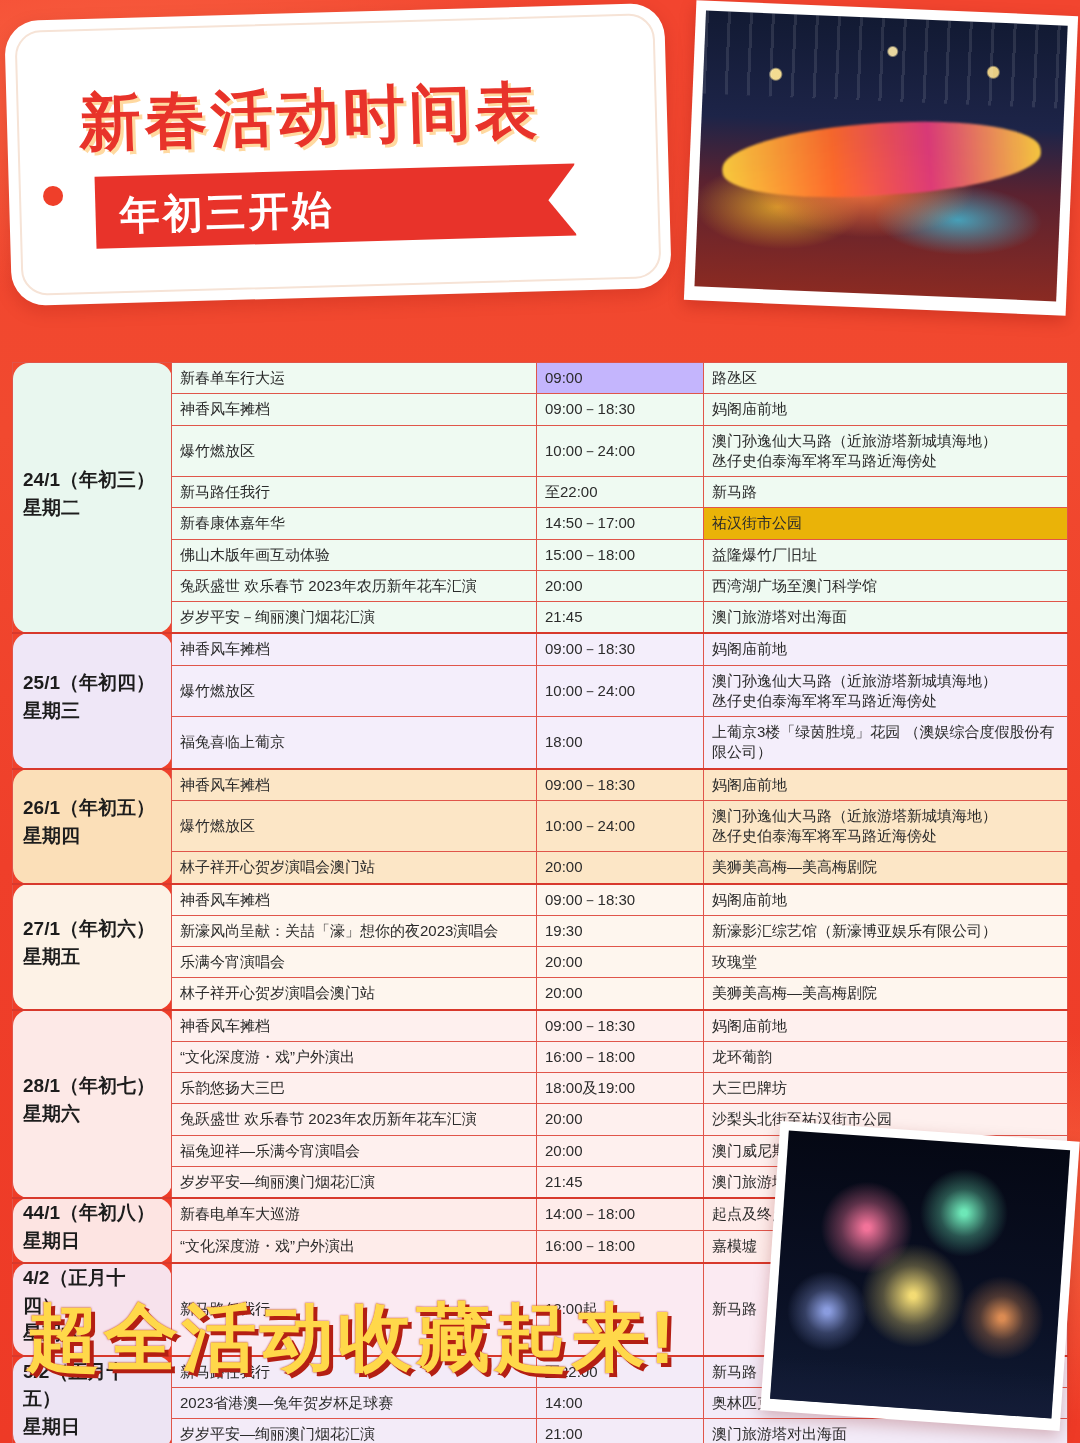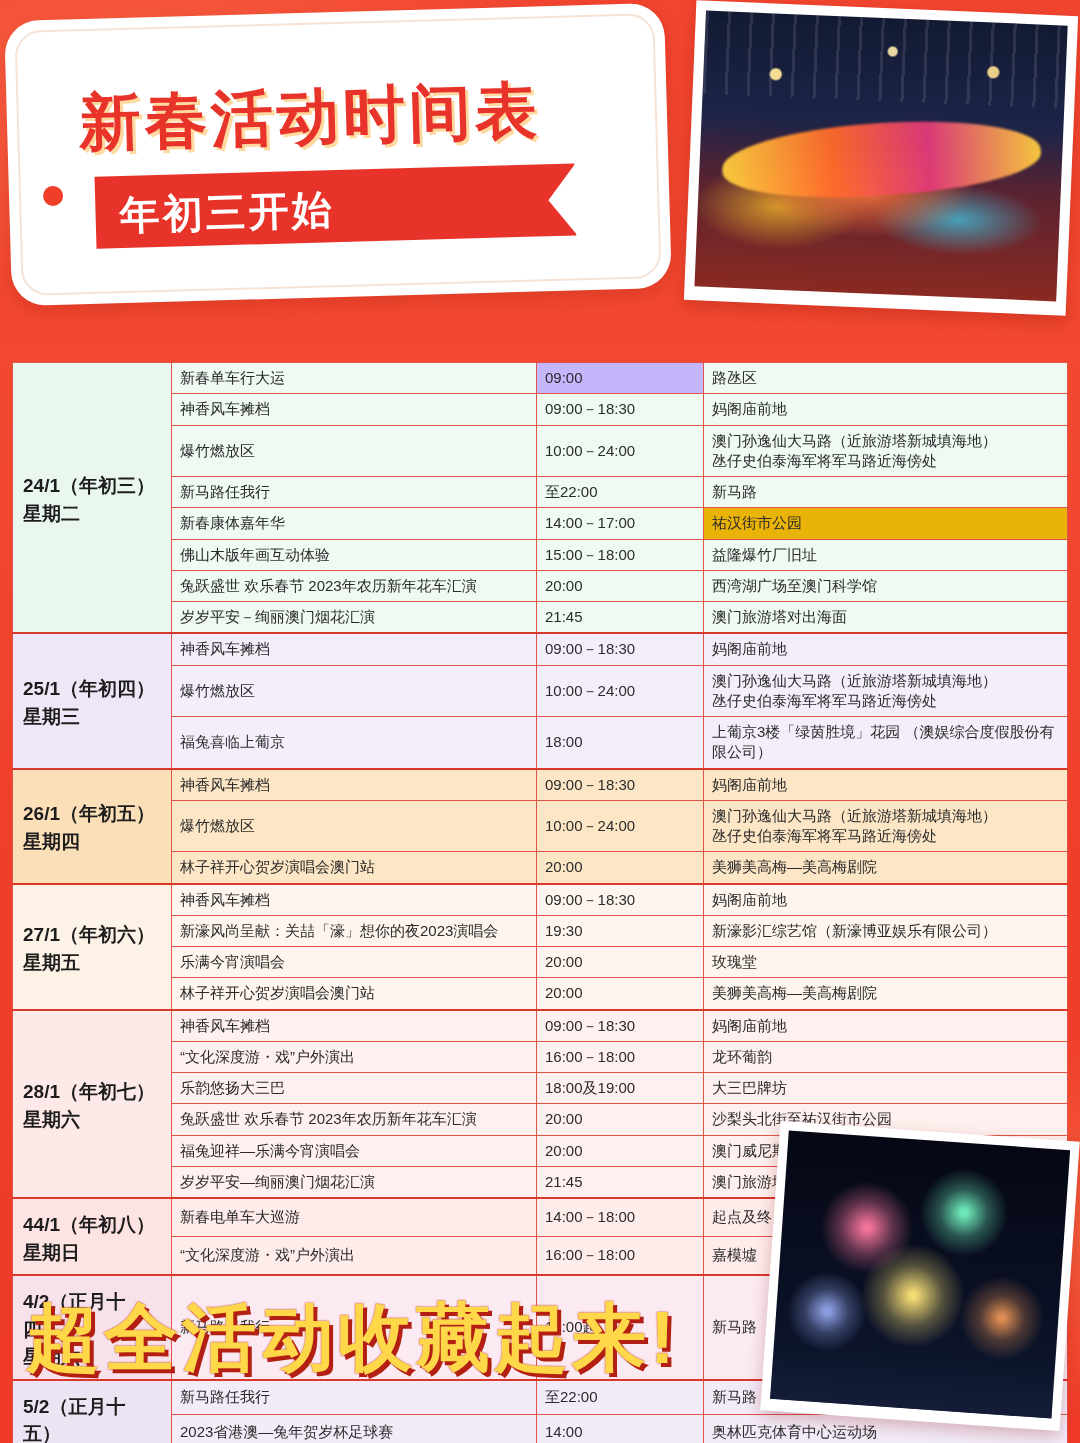--- a/index.html
+++ b/index.html
@@ -72,22 +72,23 @@
   }
 
   
   .table-wrap{position:absolute;left:12px;top:362px;width:1056px;}
   table{border-collapse:collapse;width:1056px;table-layout:fixed;}
   td{
     border:1px solid #e0554a;font-size:15px;color:#2b2b2b;padding:5px 8px;vertical-align:middle;
     line-height:1.35;
   }
   td.date{
-    width:140px;font-size:19px;font-weight:bold;color:#1d1d1d;text-align:left;padding:12px 8px 8px 10px;
+    width:140px;font-size:19px;font-weight:bold;color:#1d1d1d;text-align:left;padding:0 8px 8px 10px;
     line-height:1.45;
+    border-radius:16px;
   }
   td.name{width:348px;}
   td.time{width:150px;}
   td.place{}
   .grp-sep td{border-top:2px solid #d8392c;}
 
   
 
   
   .footer-title{
@@ -154,21 +155,21 @@
           <td class="time" style="background: rgb(239, 250, 242);">10:00－24:00</td>
           <td class="place" style="background: rgb(239, 250, 242);">澳门孙逸仙大马路（近旅游塔新城填海地）<br>氹仔史伯泰海军将军马路近海傍处</td>
         </tr>
         <tr>
           <td class="name" style="background: rgb(239, 250, 242);">新马路任我行</td>
           <td class="time" style="background: rgb(239, 250, 242);">至22:00</td>
           <td class="place" style="background: rgb(239, 250, 242);">新马路</td>
         </tr>
         <tr>
           <td class="name" style="background: rgb(239, 250, 242);">新春康体嘉年华</td>
-          <td class="time" style="background: rgb(239, 250, 242);">14:00－17:00</td>
+          <td class="time" style="background: rgb(239, 250, 242);">14:50－17:00</td>
           <td class="place" style="background: #eab308;">祐汉街市公园</td>
         </tr>
         <tr>
           <td class="name" style="background: rgb(239, 250, 242);">佛山木版年画互动体验</td>
           <td class="time" style="background: rgb(239, 250, 242);">15:00－18:00</td>
           <td class="place" style="background: rgb(239, 250, 242);">益隆爆竹厂旧址</td>
         </tr>
         <tr>
           <td class="name" style="background: rgb(239, 250, 242);">兔跃盛世 欢乐春节 2023年农历新年花车汇演</td>
           <td class="time" style="background: rgb(239, 250, 242);">20:00</td>

